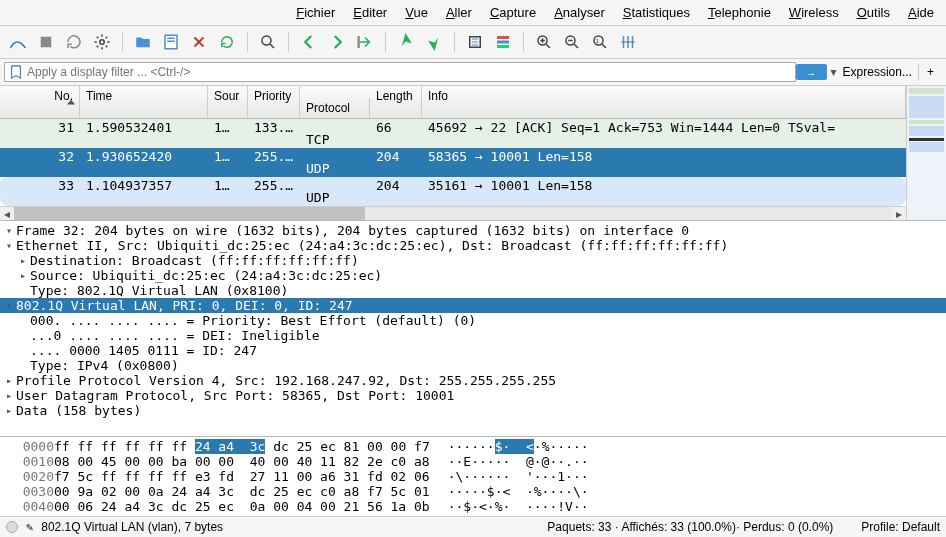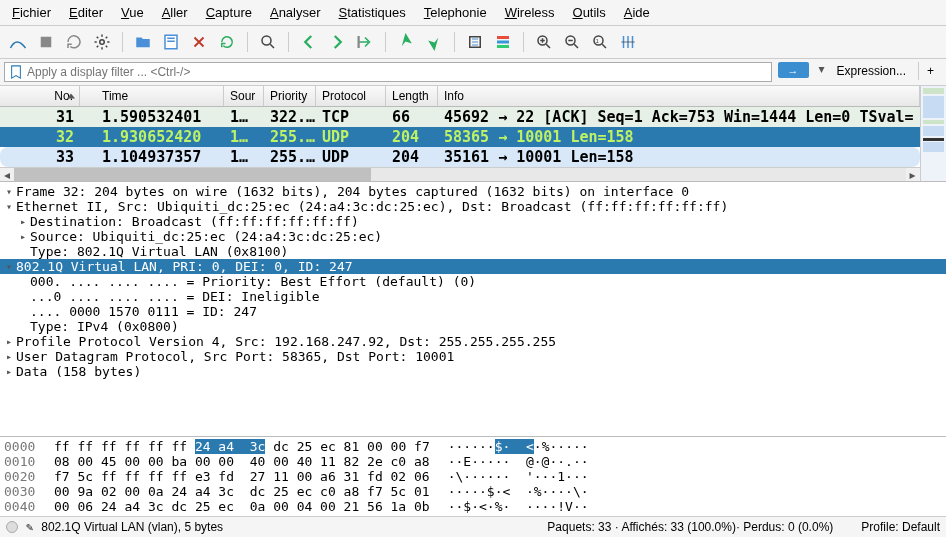--- a/index.html
+++ b/index.html
@@ -1,57 +1,57 @@
 <!DOCTYPE html>
 <html><head>
 <meta charset="utf-8">
 <style>
 * { margin: 0; padding: 0; box-sizing: border-box; }
 body { font-family: sans-serif; font-size: 12px; background: #f0f0f0; color: #000; width: 946px; height: 537px; overflow: hidden; display: flex; flex-direction: column; }
-.menubar { display: flex; background: #f5f5f5; border-bottom: 1px solid #ccc; padding: 2px 4px; gap: 2px; }
+.menubar { display: flex; background: #f5f5f5; border-bottom: 1px solid #ccc; padding: 2px 4px; gap: 2px; justify-content: flex-end; }
 .menubar .item { padding: 3px 8px; cursor: pointer; font-size: 13px; }
 .menubar .item u { text-decoration: underline; }
 .toolbar { display: flex; align-items: center; background: #f5f5f5; border-bottom: 1px solid #ccc; padding: 4px 6px; gap: 4px; }
 .toolbar .btn { width: 24px; height: 24px; display: flex; align-items: center; justify-content: center; cursor: pointer; border-radius: 2px; }
 .toolbar .sep { width: 1px; height: 20px; background: #ccc; margin: 0 4px; }
-.filterbar { display: flex; align-items: flex-start; background: #f5f5f5; border-bottom: 1px solid #ccc; padding: 3px 4px; gap: 6px; }
+.filterbar { display: flex; align-items: center; background: #f5f5f5; border-bottom: 1px solid #ccc; padding: 3px 4px; gap: 0; }
 .filter-input { flex: 1; display: flex; align-items: center; background: #fff; border: 1px solid #aaa; padding: 2px 4px; }
 .filter-input .ico { width: 14px; height: 14px; margin-right: 4px; display:flex; align-items:center; justify-content:center; }
 .filter-input input { border: none; outline: none; flex: 1; font-size: 12px; }
 .filter-go { background: #3b8ed0; color: #fff; padding: 2px 10px; border-radius: 2px; margin-right: 4px; font-size: 11px; }
 .expr-btn { padding: 2px 6px; cursor: pointer; }
 .plus-btn { padding: 2px 8px; cursor: pointer; border-left: 1px solid #ccc; }
 .packet-list { background: #fff; flex: 0 0 auto; position: relative; }
 .packet-list .header { display: flex; background: linear-gradient(#fafafa,#e8e8e8); border-bottom: 1px solid #bbb; font-size: 12px; }
 .packet-list .header .col { padding: 3px 6px; border-right: 1px solid #ccc; position: relative; }
 .packet-list .header .col.sorted::after { content: ""; position:absolute; right:4px; top:50%; transform:translateY(-50%); border-left:4px solid transparent; border-right:4px solid transparent; border-bottom:5px solid #555; }
-.packet-list .body { font-family: "DejaVu Sans Mono", monospace; font-size: 15px; font-weight: bold; }
+.packet-list .body { font-family: "DejaVu Sans Mono", monospace; font-size: 13px; }
 .packet-list .row { display: flex; padding: 0; white-space: nowrap; }
 .packet-list .row .cell { padding: 1px 6px; overflow: hidden; text-overflow: clip; white-space: nowrap; }
 .c-no { width: 80px; text-align: right; }
-.c-time { width: 128px; margin-left: 16px; }
+.c-time { width: 128px; }
 .c-src { width: 40px; }
 .c-dst { width: 52px; }
-.c-proto { width: 70px; }
+.c-proto { width: 70px; margin-top: 12px; }
 .c-len { width: 52px; text-align: left; }
 .c-info { flex: 1; }
 .row-tcp { background: #e6f0e6; }
 .row-udp { background: #d8e8f8; border-radius: 8px; }
-.row-sel { background: #2a7ab0 !important; color: #bef264; }
+.row-sel { background: #2a7ab0 !important; color: #ffffff; }
 .scroll-bottom { height:14px; background:#f0f0f0; border-top:1px solid #ccc; display:flex; align-items:center; }
 .scroll-bottom .arrow { width:14px; height:14px; display:flex; align-items:center; justify-content:center; color:#555; }
 .scroll-bottom .track { flex:1; background:#e8e8e8; height:100%; position:relative; }
 .scroll-bottom .thumb { position:absolute; left:0; width:40%; height:100%; background:#c0c0c0; }
 .details { background: #fff; font-family: "DejaVu Sans Mono", monospace; font-size: 13px; padding: 2px 0; overflow:auto; flex: 1 1 auto; border-top:1px solid #bbb; }
 .details .line { display:flex; align-items:center; padding: 0 2px; white-space: nowrap; }
 .details .exp { width: 14px; display:inline-flex; align-items:center; justify-content:center; color:#555; font-size:10px; }
 .details .line.sel { background: #2a7ab0; color: #fff; }
 .details .indent1 { padding-left: 16px; }
 .hexdump { background: #fff; font-family: "DejaVu Sans Mono", monospace; font-size: 13px; border-top:1px solid #bbb; padding: 2px 4px; flex: 0 0 auto; }
-.hexdump .hexrow { display:flex; white-space:pre; }
+.hexdump .hexrow { display:flex; white-space:pre;text-align:right; }
 .hexdump .offset { color: #777; width: 50px; }
 .hexdump .hex { }
 .hexdump .hex .hl { background: #2a7ab0; color: #fff; }
 .hexdump .ascii { margin-left: 18px; }
 .hexdump .ascii .hl { background: #2a7ab0; color: #fff; }
 .statusbar { display:flex; align-items:center; background:#f5f5f5; border-top:1px solid #ccc; padding: 3px 6px; font-size: 12px; gap: 8px; }
 .statusbar .circle { width:12px; height:12px; border-radius:50%; background:#ddd; border:1px solid #aaa; }
 .statusbar .spacer { flex:1; }
 .minimap { width:40px; background:#eef3fa; border-left:1px solid #ccc; position:relative; }
 .minimap .band { position:absolute; left:2px; right:2px; }
@@ -225,21 +225,21 @@
           <div class="col c-dst">Priority</div>
           <div class="col c-proto">Protocol</div>
           <div class="col c-len">Length</div>
           <div class="col c-info">Info</div>
         </div>
       <div class="body">
           <div class="row row-tcp">
             <div class="cell c-no">31</div>
             <div class="cell c-time">1.590532401</div>
             <div class="cell c-src">1…</div>
-            <div class="cell c-dst">322.…</div>
+            <div class="cell c-dst">133.…</div>
             <div class="cell c-proto">TCP</div>
             <div class="cell c-len">66</div>
             <div class="cell c-info">45692 → 22 [ACK] Seq=1 Ack=753 Win=1444 Len=0 TSval=</div>
           </div>
           <div class="row row-sel">
             <div class="cell c-no">32</div>
             <div class="cell c-time">1.930652420</div>
             <div class="cell c-src">1…</div>
             <div class="cell c-dst">255.…</div>
             <div class="cell c-proto">UDP</div>
@@ -303,21 +303,21 @@
     <div class="line indent1">
       <span class="exp"></span>
       <span>000. .... .... .... = Priority: Best Effort (default) (0)</span>
     </div>
     <div class="line indent1">
       <span class="exp"></span>
       <span>...0 .... .... .... = DEI: Ineligible</span>
     </div>
     <div class="line indent1">
       <span class="exp"></span>
-      <span>.... 0000 1570 0111 = ID: 247</span>
+      <span>.... 0000 1405 0111 = ID: 247</span>
     </div>
     <div class="line indent1">
       <span class="exp"></span>
       <span>Type: IPv4 (0x0800)</span>
     </div>
     <div class="line ">
       <span class="exp">▸</span>
       <span>Profile Protocol Version 4, Src: 192.168.247.92, Dst: 255.255.255.255</span>
     </div>
     <div class="line ">
@@ -334,18 +334,18 @@
     <div class="hexrow"><span class="offset">0000</span><span class="hex">ff ff ff ff ff ff <span class="hl">24 a4  3c</span> dc 25 ec 81 00 00 f7</span><span class="ascii">······<span class="hl">$·  &lt;</span>·%·····</span></div>
     <div class="hexrow"><span class="offset">0010</span><span class="hex">08 00 45 00 00 ba 00 00  40 00 40 11 82 2e c0 a8</span><span class="ascii">··E·····  @·@··.··</span></div>
     <div class="hexrow"><span class="offset">0020</span><span class="hex">f7 5c ff ff ff ff e3 fd  27 11 00 a6 31 fd 02 06</span><span class="ascii">·\······  '···1···</span></div>
     <div class="hexrow"><span class="offset">0030</span><span class="hex">00 9a 02 00 0a 24 a4 3c  dc 25 ec c0 a8 f7 5c 01</span><span class="ascii">·····$·&lt;  ·%····\·</span></div>
     <div class="hexrow"><span class="offset">0040</span><span class="hex">00 06 24 a4 3c dc 25 ec  0a 00 04 00 21 56 1a 0b</span><span class="ascii">··$·&lt;·%·  ····!V··</span></div>
   </div>
 
 <div class="statusbar">
   <span class="circle"></span>
   <span style="font-family:monospace;">✎</span>
-  <span>802.1Q Virtual LAN (vlan), 5 bytes</span>
+  <span>802.1Q Virtual LAN (vlan), 7 bytes</span>
   <span class="spacer"></span>
   <span>Paquets: 33 · Affichés: 33 (100.0%)· Perdus: 0 (0.0%)</span>
   <span style="width:12px;"></span>
   <span>Profile: Default</span>
 </div>
 
 </body></html>

